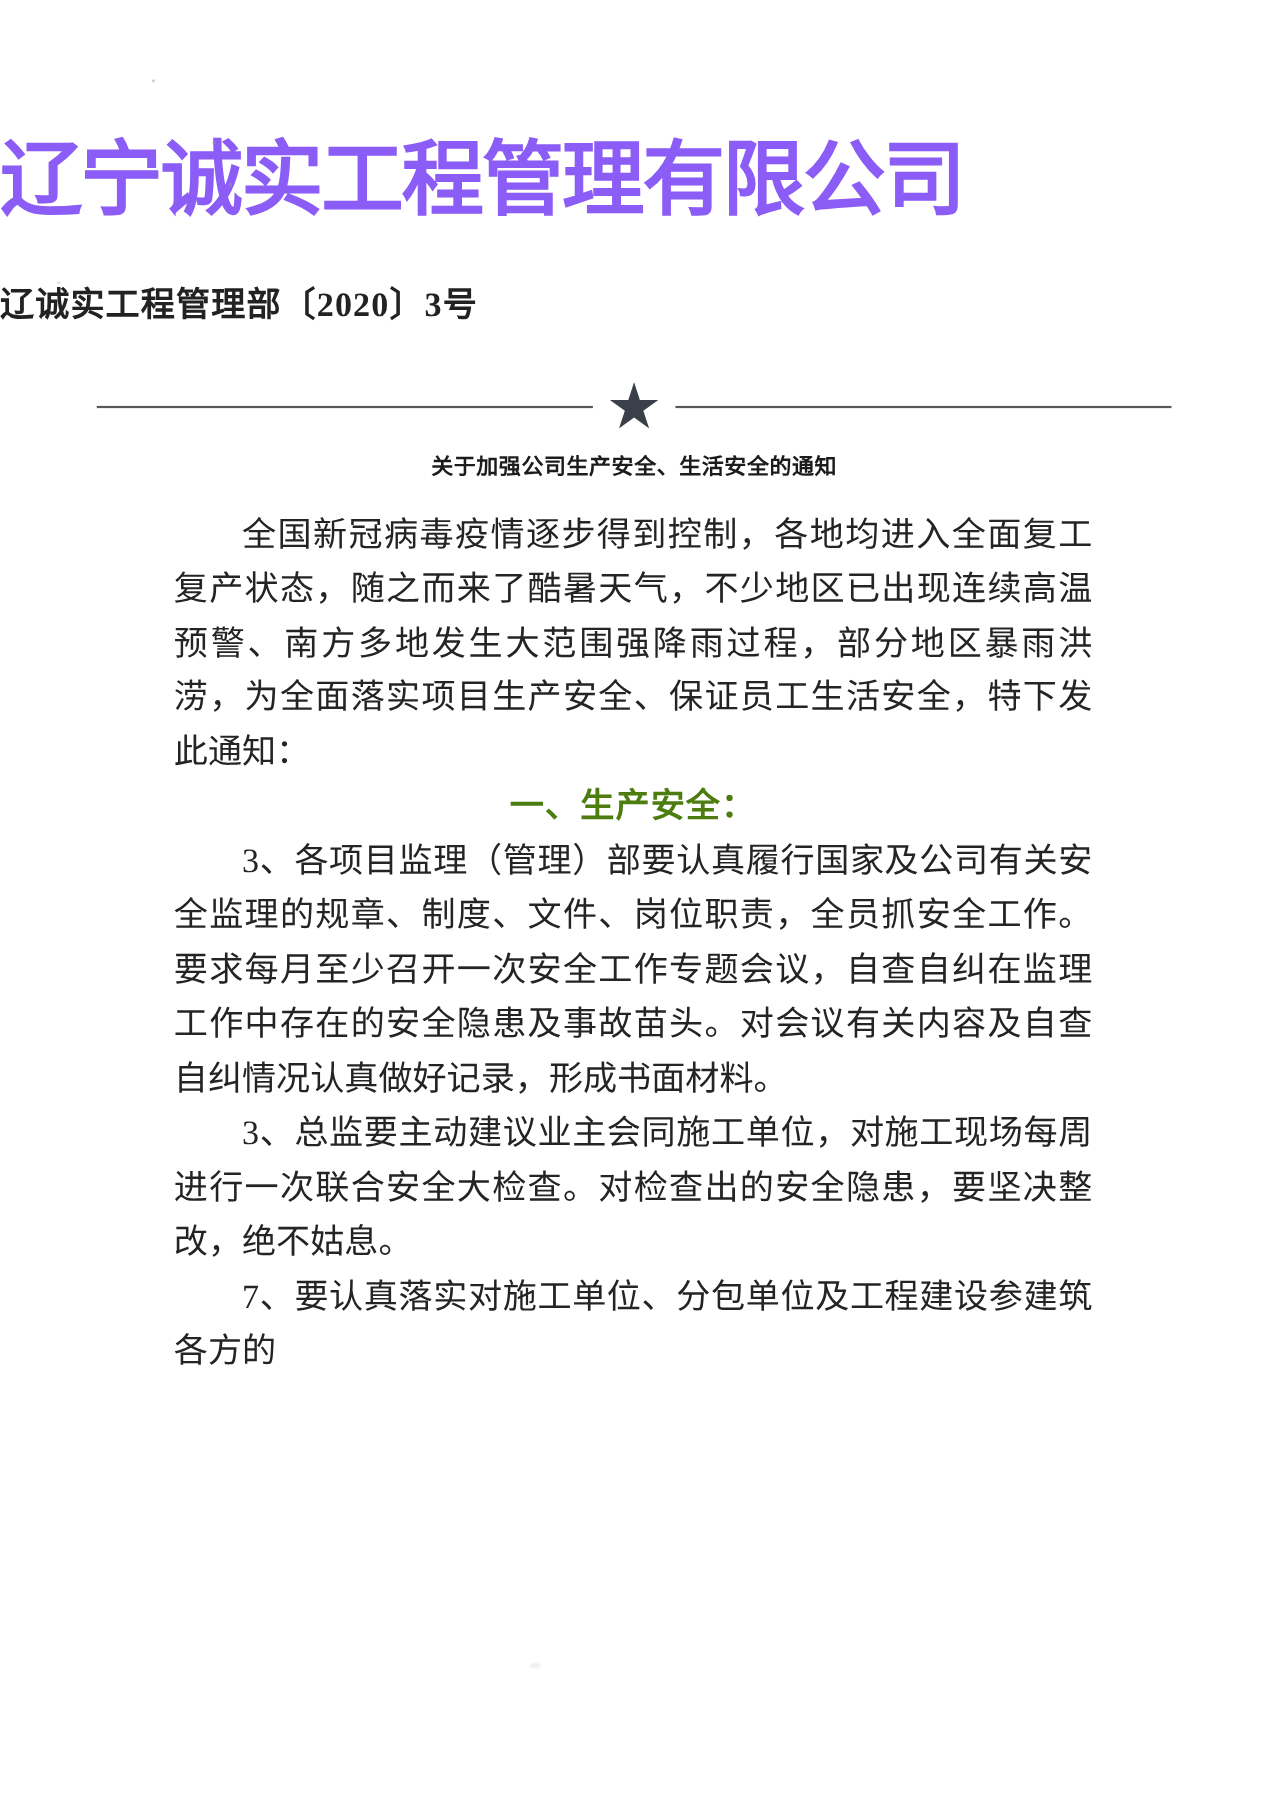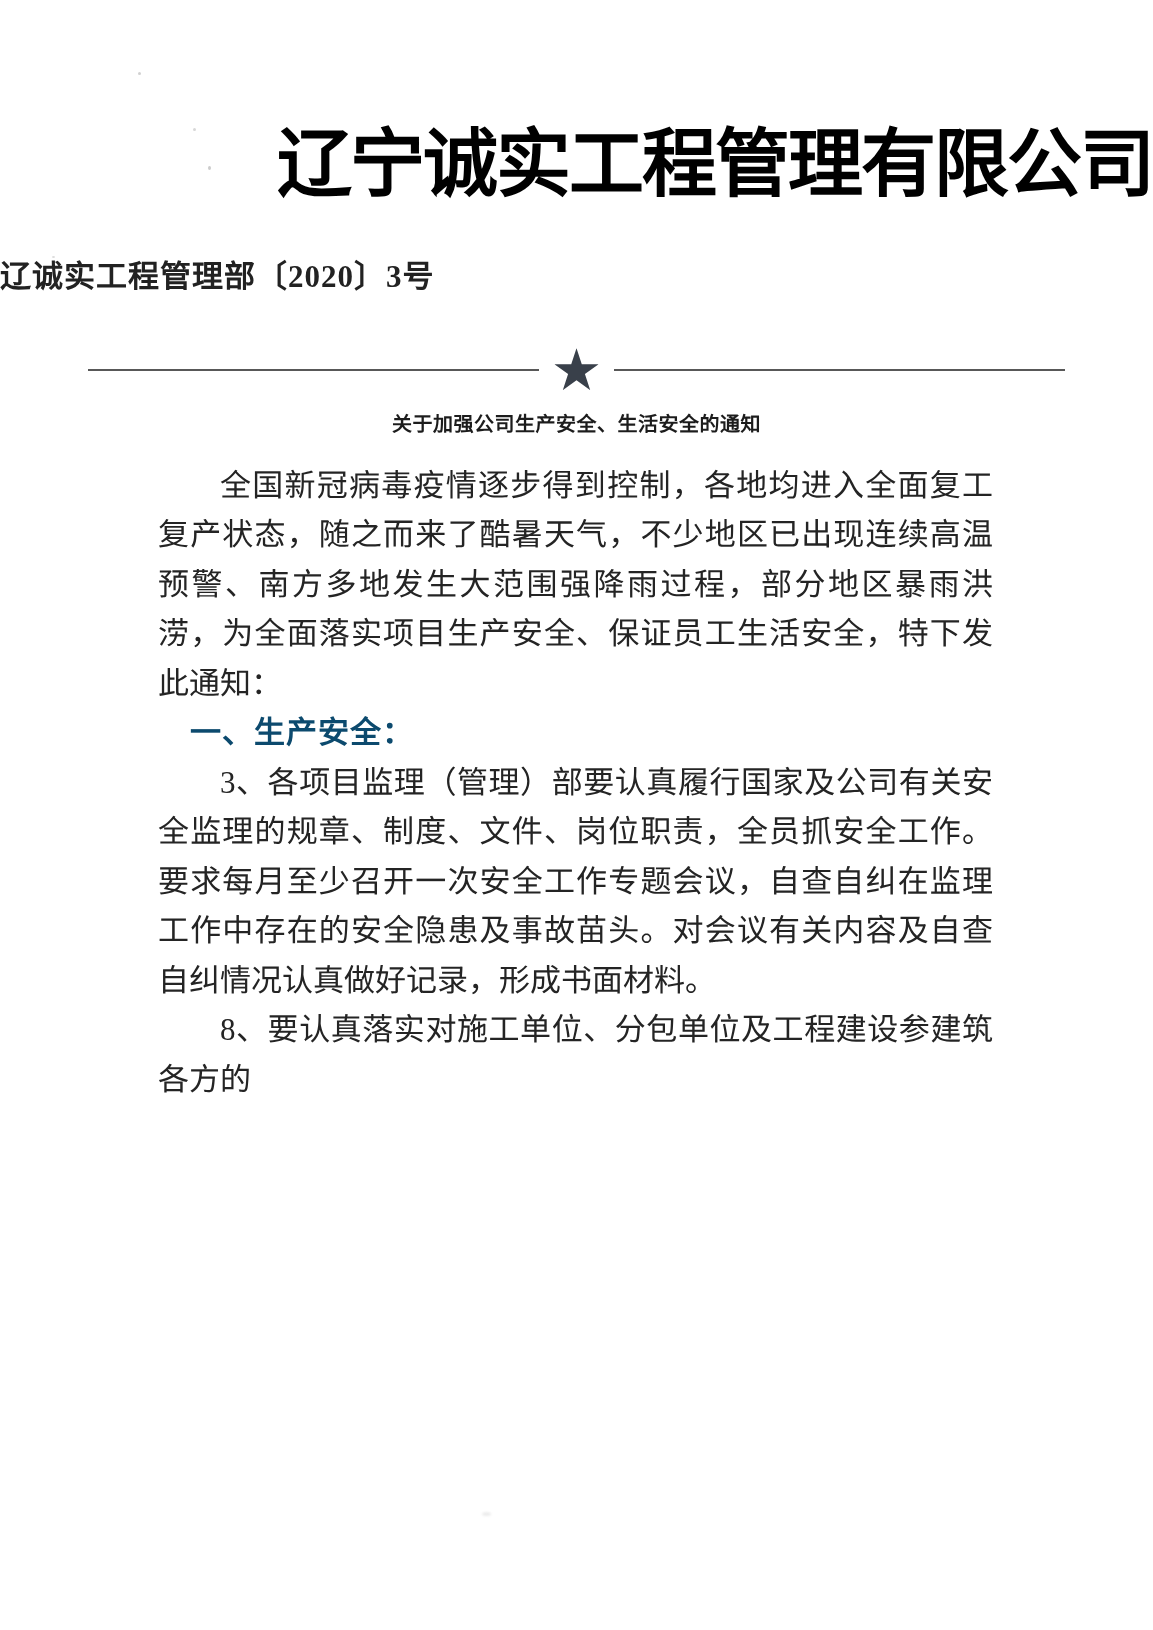--- a/index.html
+++ b/index.html
@@ -11,25 +11,25 @@
     margin: 0 auto;
     background: #ffffff;
     overflow: hidden;
     color: #1f1f1f;
     font-family: "Liberation Serif", "DejaVu Serif", serif;
     padding-top: 124px;
   }
 
   
   .company-title {
-    text-align: right;
+    text-align: left;
     font-size: 75px;
     font-weight: 700;
     letter-spacing: -2px;
-    color: #000000;
+    color: #8b5cf6;
     line-height: 1.1;
     white-space: nowrap;
   }
   .doc-number {
     margin-top: 44px;
     text-align: left;
     font-size: 31px;
     font-weight: 700;
     letter-spacing: 1px;
     color: #222222;
@@ -81,23 +81,22 @@
   .para {
     text-indent: 2em;
     text-align: justify;
     text-justify: inter-ideograph;
   }
   .section-heading {
     text-indent: 0;
     font-weight: 700;
     font-family: "Liberation Sans", "DejaVu Sans", sans-serif;
     letter-spacing: 1px;
-    text-align: left;
-    color: #0c4a6e;
-    margin-left: 32px;
+    text-align: center;
+    color: #4d7c0f;
   }
 
   
   .speck {
     position: absolute;
     border-radius: 50%;
     background: #9a9a9a;
     pointer-events: none;
   }
   .speck.s1 { left: 138px; top: 72px;  width: 3px; height: 3px; opacity: .45; }
@@ -134,17 +133,18 @@
   <div class="content">
 
 
     <p class="para">全国新冠病毒疫情逐步得到控制，各地均进入全面复工复产状态，随之而来了酷暑天气，不少地区已出现连续高温预警、南方多地发生大范围强降雨过程，部分地区暴雨洪涝，为全面落实项目生产安全、保证员工生活安全，特下发此通知：</p>
 
     <p class="para section-heading">一、生产安全：</p>
 
     <p class="para">3、各项目监理（管理）部要认真履行国家及公司有关安全监理的规章、制度、文件、岗位职责，全员抓安全工作。要求每月至少召开一次安全工作专题会议，自查自纠在监理工作中存在的安全隐患及事故苗头。对会议有关内容及自查自纠情况认真做好记录，形成书面材料。</p>
 
 
+    <p class="para">3、总监要主动建议业主会同施工单位，对施工现场每周进行一次联合安全大检查。对检查出的安全隐患，要坚决整改，绝不姑息。</p>
 
-    <p class="para">8、要认真落实对施工单位、分包单位及工程建设参建筑各方的</p>
+    <p class="para">7、要认真落实对施工单位、分包单位及工程建设参建筑各方的</p>
 
   </div>
 </div>
 
 </body></html>

